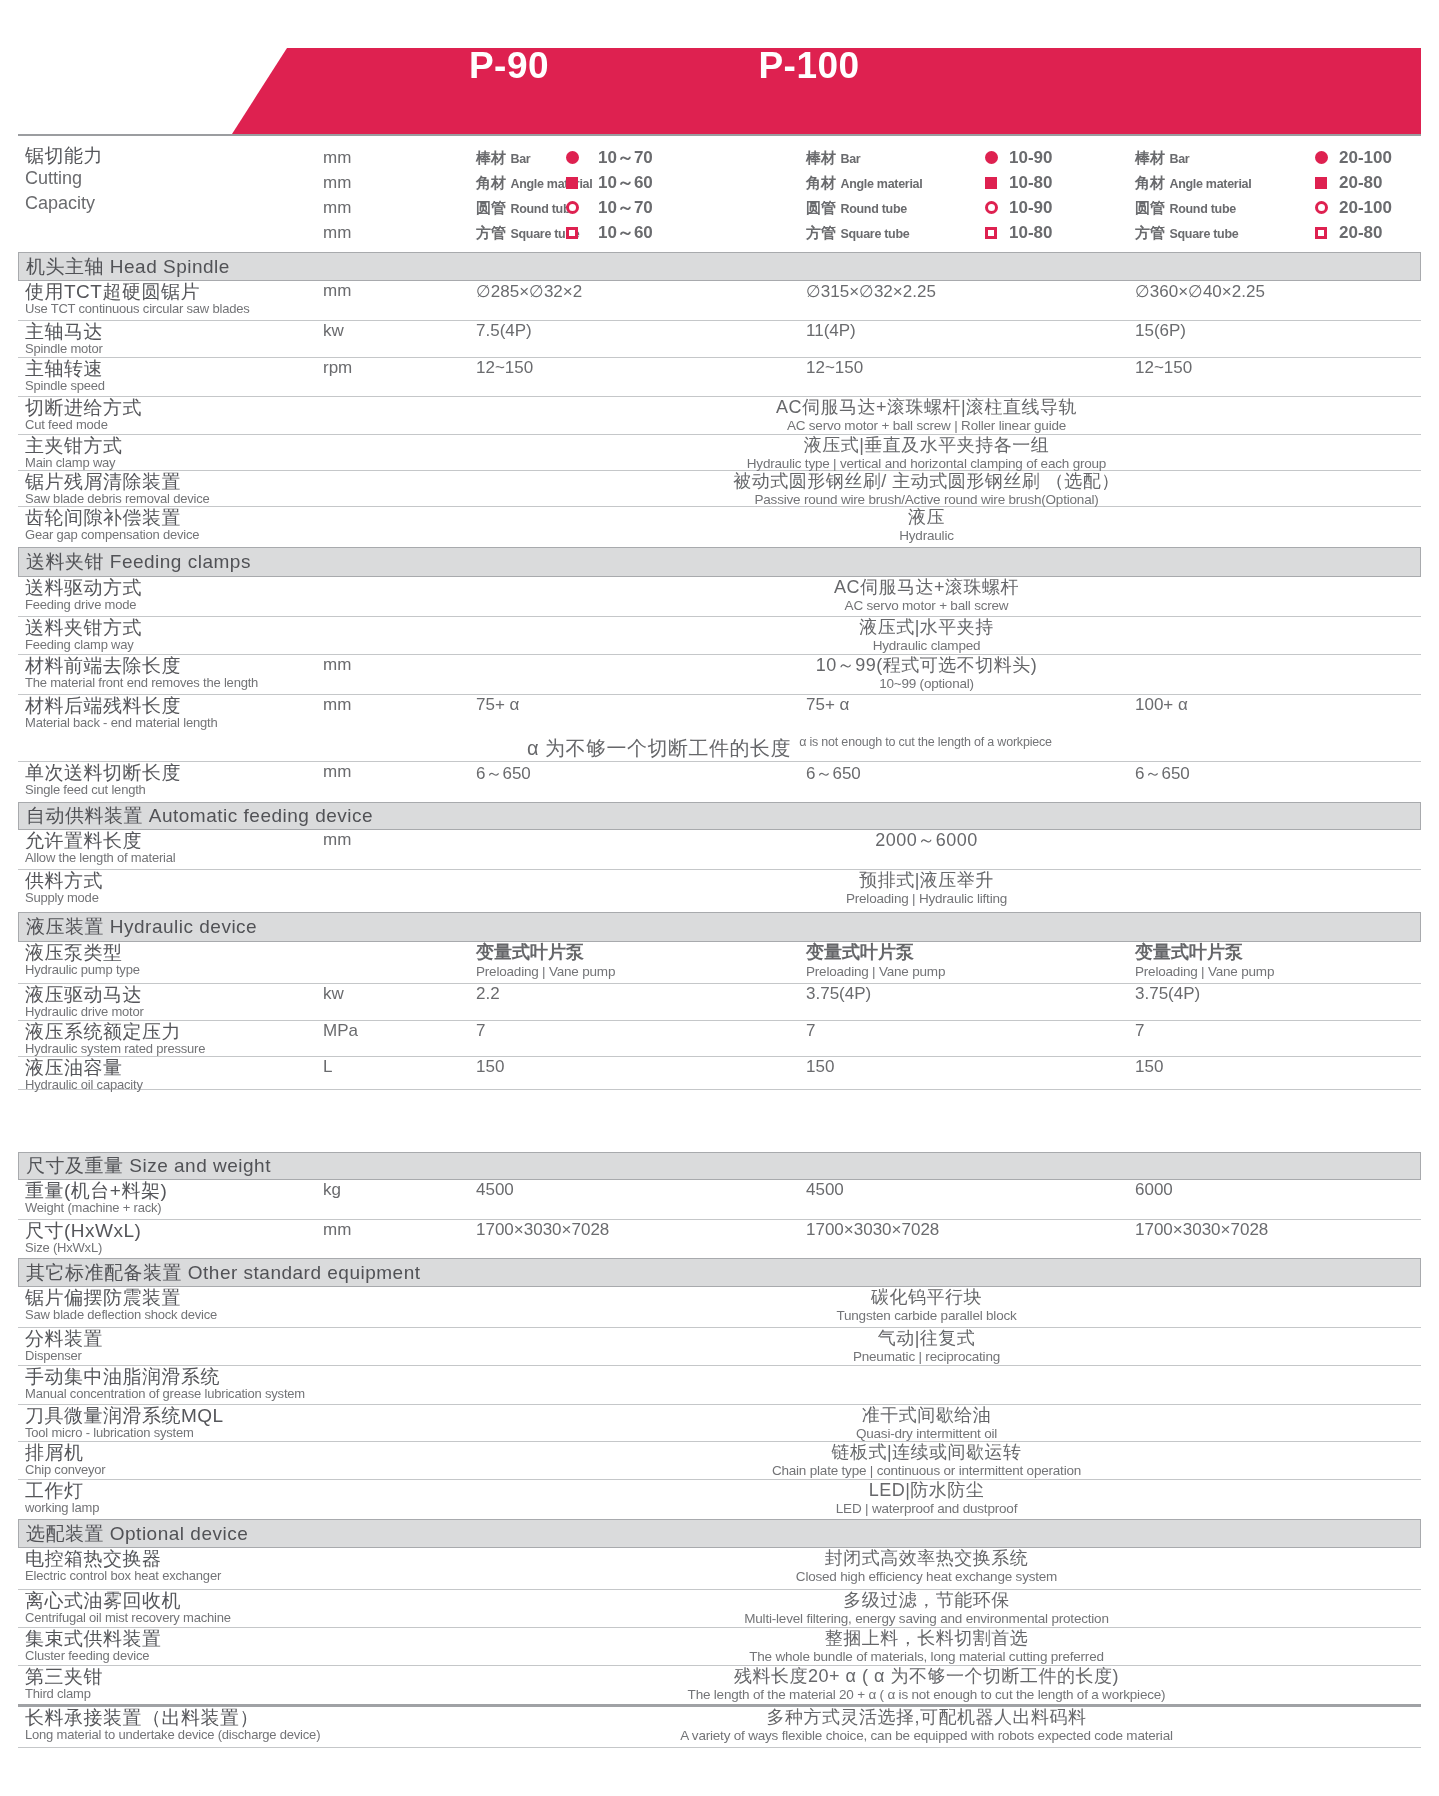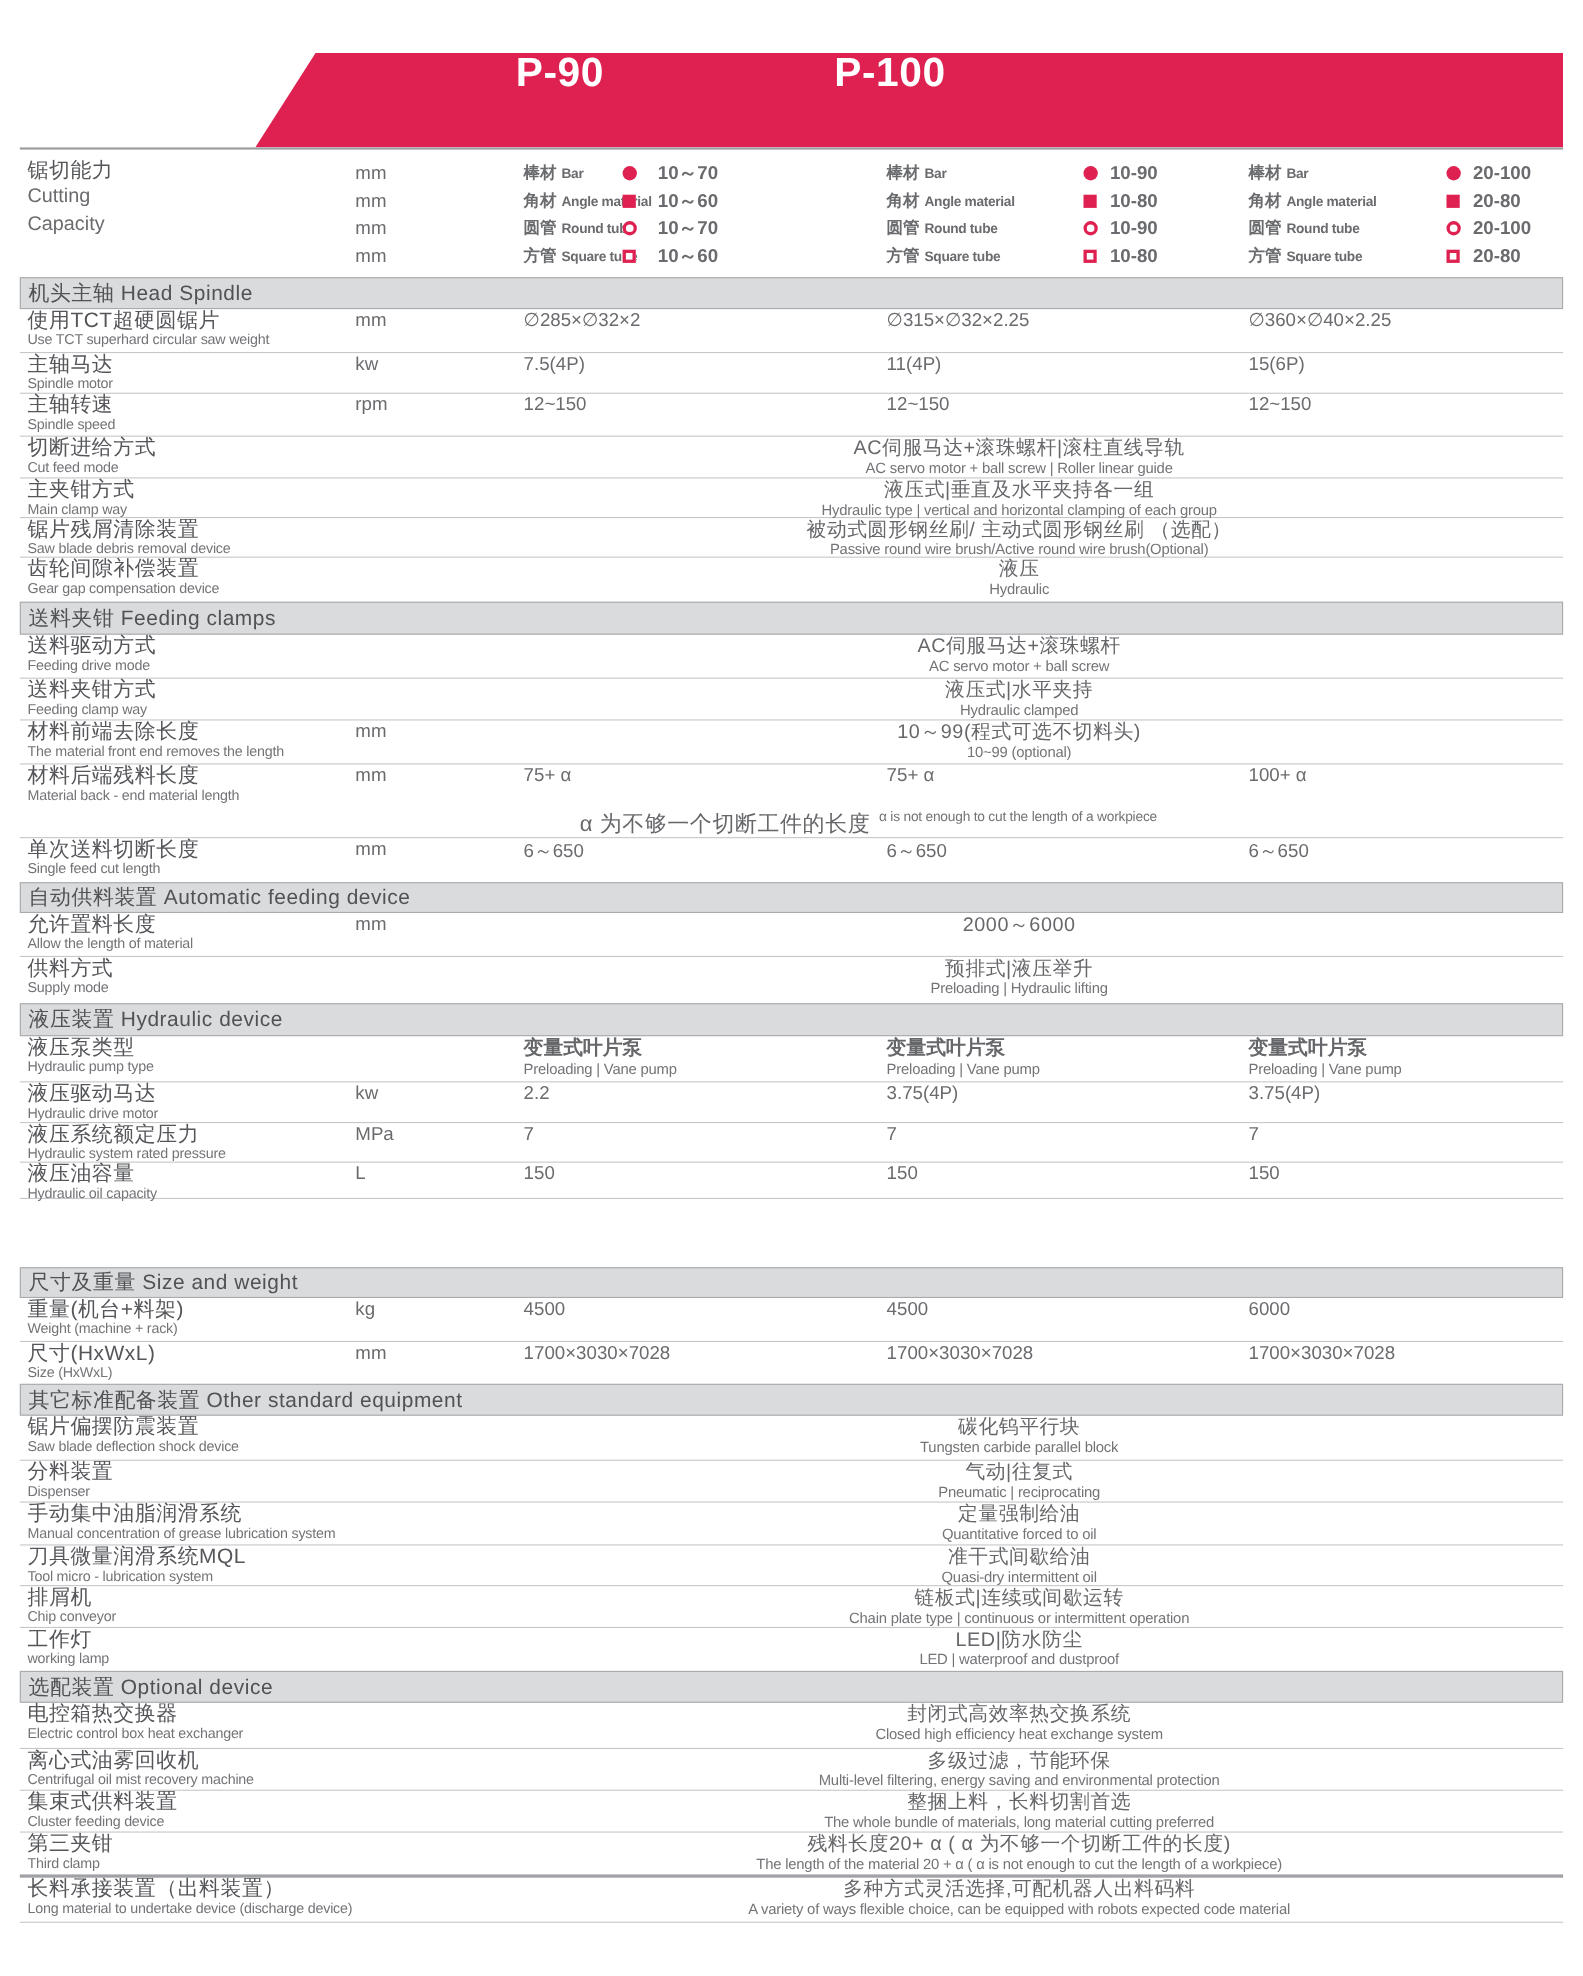--- a/index.html
+++ b/index.html
@@ -113,21 +113,21 @@
       <div class="capline"><span class="sub-cn">圆管</span> <span class="sub-en">Round tube</span><span class="ic outline-circle"></span><span class="val">20-100</span></div>
       <div class="capline"><span class="sub-cn">方管</span> <span class="sub-en">Square tube</span><span class="ic outline-square"></span><span class="val">20-80</span></div>
     </div>
   </div>
 
   <div class="bar h29">机头主轴 Head Spindle</div>
 
   <div class="row h40">
     <div class="lab">
         <div class="cn">使用TCT超硬圆锯片</div>
-        <div class="en">Use TCT superhard circular saw weight</div>
+        <div class="en">Use TCT continuous circular saw blades</div>
       </div>
     <div class="unit">mm</div>
     <div class="v v1">∅285×∅32×2</div>
     <div class="v v2">∅315×∅32×2.25</div>
     <div class="v v3">∅360×∅40×2.25</div>
   </div>
 
   <div class="row h37">
     <div class="lab">
         <div class="cn">主轴马达</div>
@@ -394,24 +394,20 @@
         <div class="en">Pneumatic | reciprocating</div>
       </div>
   </div>
 
   <div class="row h39">
     <div class="lab">
         <div class="cn">手动集中油脂润滑系统</div>
         <div class="en">Manual concentration of grease lubrication system</div>
       </div>
     <div class="unit"></div>
-    <div class="span-cell">
-        <div class="cn">定量强制给油</div>
-        <div class="en">Quantitative forced to oil</div>
-      </div>
   </div>
 
   <div class="row h37">
     <div class="lab">
         <div class="cn">刀具微量润滑系统MQL</div>
         <div class="en">Tool micro - lubrication system</div>
       </div>
     <div class="unit"></div>
     <div class="span-cell">
         <div class="cn">准干式间歇给油</div>

